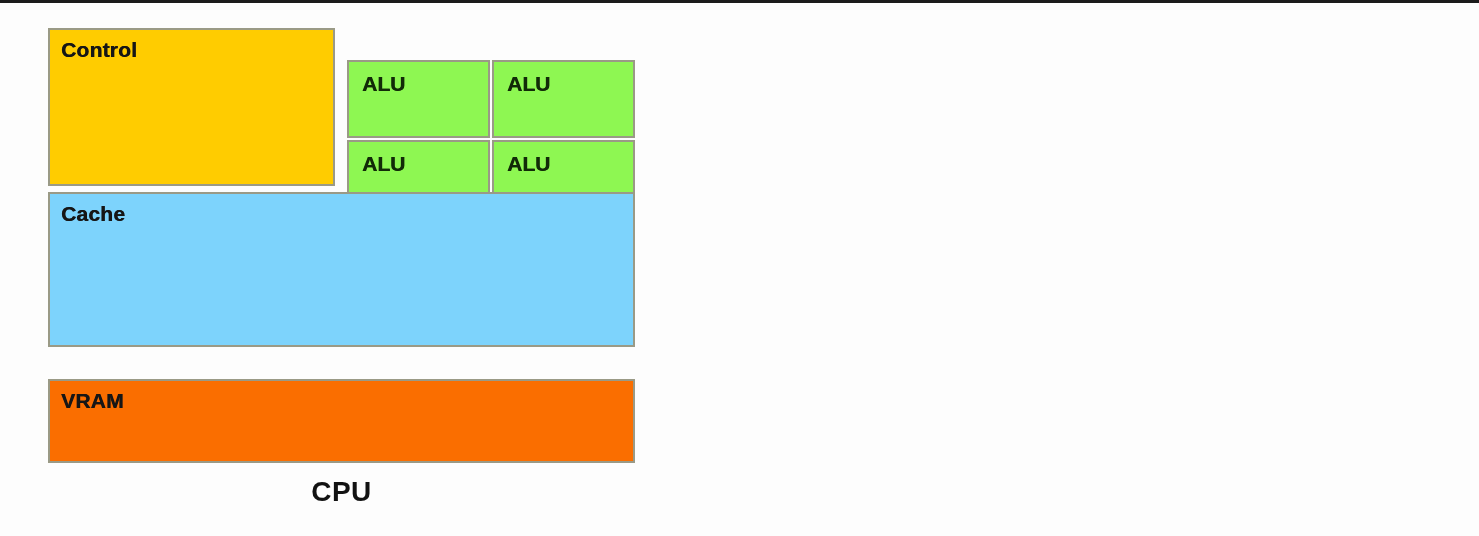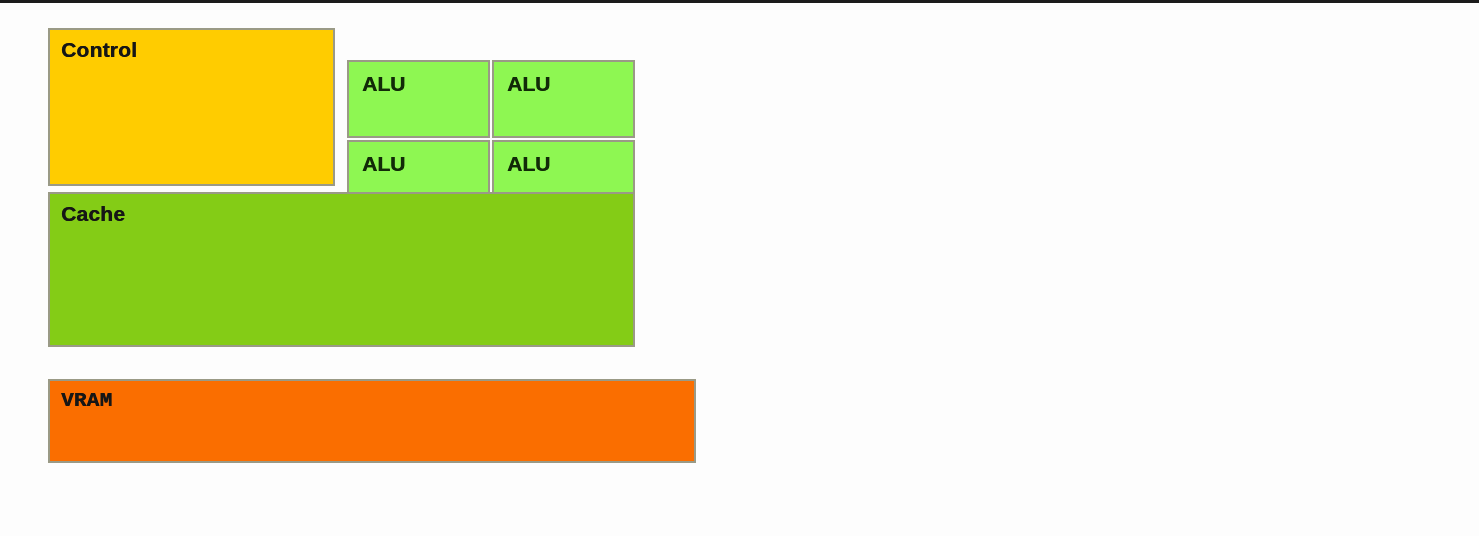--- a/index.html
+++ b/index.html
@@ -48,21 +48,21 @@
     position: absolute;
     left: 11px;
     top: 9px;
     font-size: 21px;
     font-weight: bold;
     color: #161616;
     text-shadow: 0.5px 0 0 #161616;
   }
 
   .fill-control { background: #ffcc00; }
-  .fill-cache   { background: #84cc16; }
+  .fill-cache   { background: #7dd3fc; }
   .fill-vram    { background: #fa6e00; }
 
   
   #cpu-control { left: 48px;  top: 28px;  width: 287px; height: 158px; }
 
   .alu-cell {
     position: absolute;
     box-sizing: border-box;
     border: 2px solid #9a9a86;
     background: #8ef752;
@@ -76,21 +76,21 @@
     font-weight: bold;
     color: #122b08;
     text-shadow: 0.5px 0 0 #122b08;
   }
   #cpu-alu-0 { left: 347px; top: 28px;  width: 143px; height: 78px; }
   #cpu-alu-1 { left: 492px; top: 28px;  width: 143px; height: 78px; }
   #cpu-alu-2 { left: 347px; top: 108px; width: 143px; height: 78px; }
   #cpu-alu-3 { left: 492px; top: 108px; width: 143px; height: 78px; }
 
   #cpu-cache   { left: 48px; top: 192px; width: 587px; height: 155px; }
-  #cpu-vram    { left: 48px; top: 379px; width: 648px; height: 84px; font-family: Liberation Mono, monospace;  }
+  #cpu-vram    { left: 48px; top: 379px; width: 587px; height: 84px;  }
 
   
   .caption {
     position: absolute;
     top: 476px;
     font-size: 28px;
     font-weight: bold;
     color: #121212;
     letter-spacing: 0.5px;
     text-align: center;
@@ -124,20 +124,21 @@
     </div>
 
     <div id="cpu-cache" class="block fill-cache">
       <span class="block-label">Cache</span>
     </div>
 
     <div id="cpu-vram" class="block fill-vram">
       <span class="block-label">VRAM</span>
     </div>
 
+    <div id="cpu-caption" class="caption">CPU</div>
   </div>
 
   <div id="gpu-panel" class="panel">
 
     
 
     
 
     
   </div>

